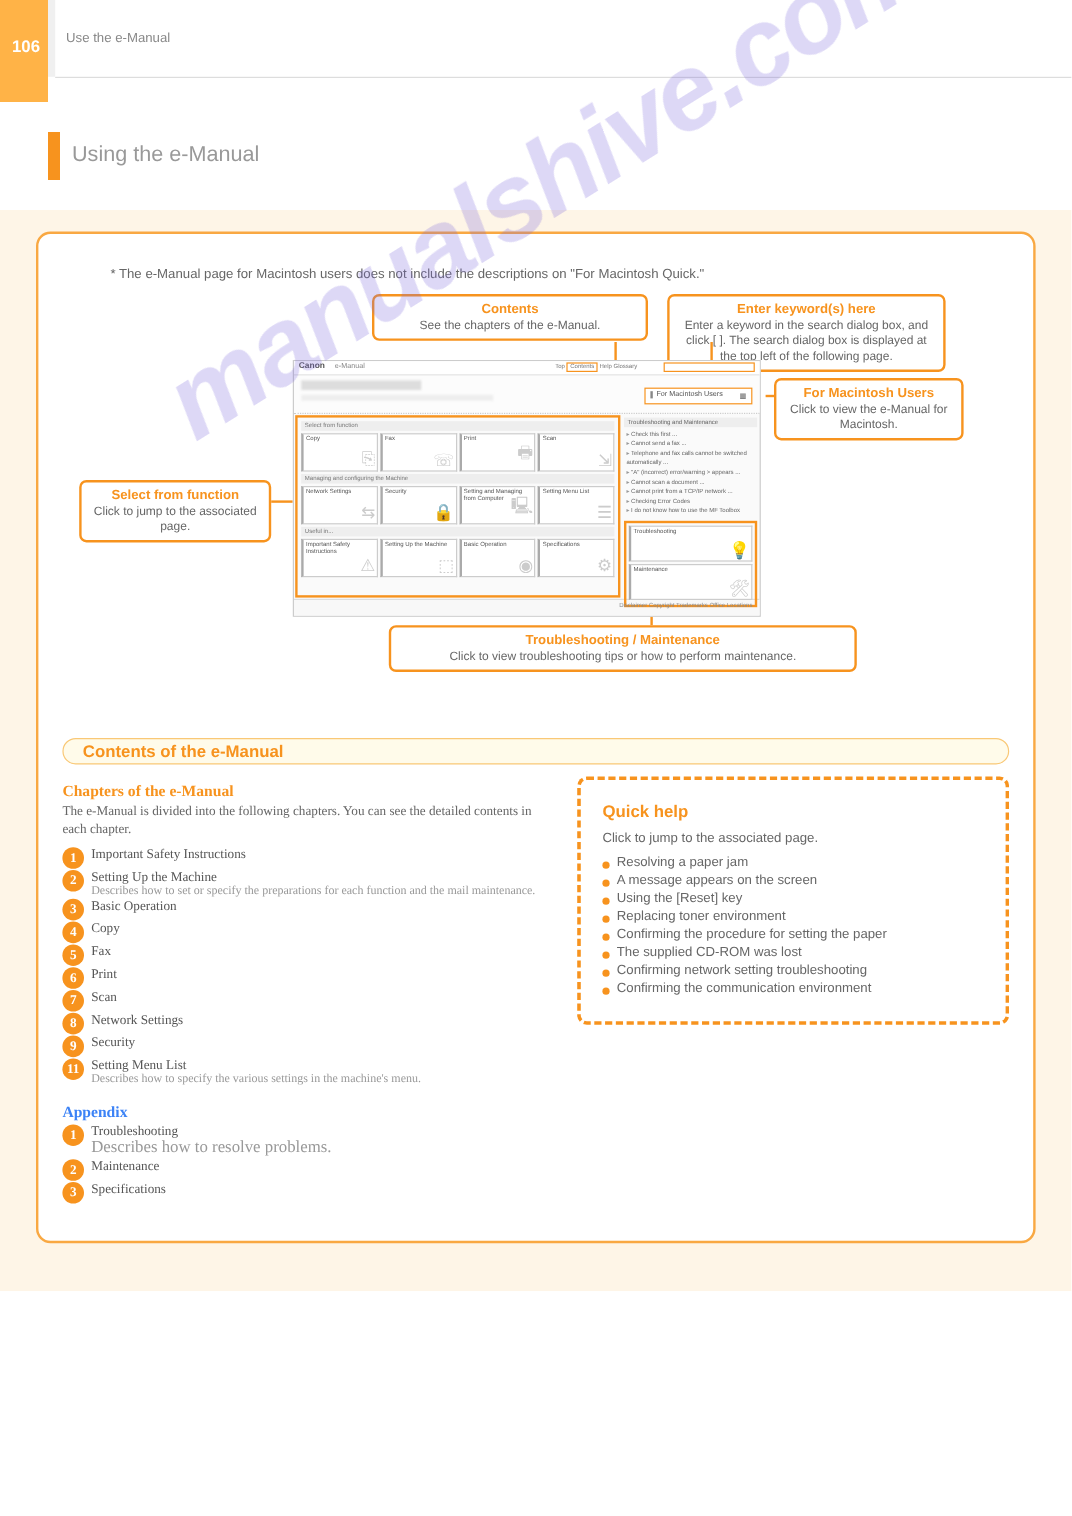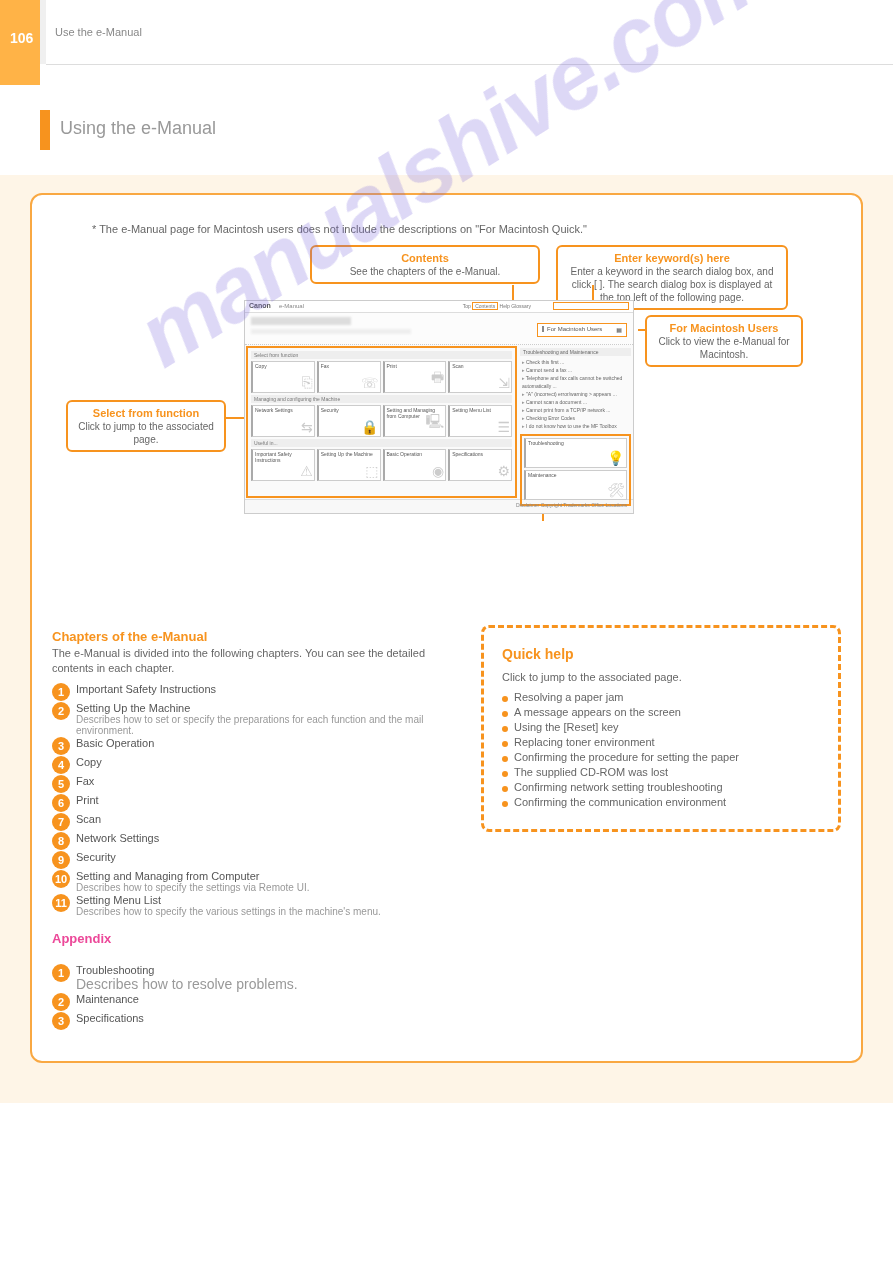--- a/index.html
+++ b/index.html
@@ -39,26 +39,26 @@
   .ss-tile { flex: 1; height: 32px; border: 1px solid #ccc; background: #fff; position: relative; font-size: 5px; color: #555; padding: 1px 2px; border-left: 2px solid #aaa; }
   .ss-tile-icon { position: absolute; bottom: 1px; right: 1px; font-size: 14px; color: #ccc; }
   .ss-rightlabel { font-size: 5px; color: #666; background: #eee; padding: 1px 3px; }
   .ss-rlist { font-size: 5px; color: #666; padding: 2px 2px; line-height: 1.6; }
   .ss-rlist div::before { content: "▸ "; color: #999; }
   .ss-rbox { border: 2px solid #f7931e; margin-top: 2px; padding: 2px; }
   .ss-rtile { height: 30px; border: 1px solid #ccc; background: #fff; font-size: 5px; color: #555; padding: 1px 2px; margin-bottom: 2px; border-left: 2px solid #aaa; position: relative; }
   .ss-footer { height: 14px; border-top: 1px solid #ddd; font-size: 5px; color: #888; text-align: right; padding: 2px 6px; background: #f8f8f8; }
   .connector { position: absolute; background: #f7931e; }
   .twocol { display: flex; gap: 30px; margin-top: 10px; }
-  .col-left { flex: 1; }
+  .col-left { flex: 1; font-family: Liberation Serif, serif; }
   .col-right { width: 360px; }
   .subhead { color: #f7931e; font-weight: bold; font-size: 13px; margin: 4px 0 2px 0; }
   .small { font-size: 11px; color: #666; margin: 0 0 6px 0; line-height: 1.4; }
   .chapters li { list-style: none; display: flex; gap: 6px; align-items: flex-start; margin: 1px 0; font-size: 11px; color: #555; }
-  .bigsubhead { color: #ec4899; font-weight: bold; font-size: 13px; margin: 14px 0 18px 0; }
+  .bigsubhead { color: #3b82f6; font-weight: bold; font-size: 13px; margin: 14px 0 2px 0; }
   .num { display: inline-flex; width: 18px; height: 18px; background: #f7931e; color: #fff; border-radius: 50%; align-items: center; justify-content: center; font-size: 11px; font-weight: bold; flex-shrink: 0; }
   .dashed-box { border: 3px dashed #f7931e; border-radius: 8px; padding: 18px 18px; }
   .dashed-title { color: #f7931e; font-weight: bold; font-size: 14px; margin-bottom: 8px; }
   .dots { list-style: none; }
   .dots li { font-size: 11px; color: #666; margin: 3px 0; display: flex; align-items: flex-start; gap: 6px; }
   .dot-orange { width: 6px; height: 6px; background: #f7931e; border-radius: 50%; margin-top: 5px; flex-shrink: 0; }
   .watermark { position: fixed; left: 120px; top: 300px; font-size: 90px; font-weight: bold; font-style: italic; color: rgba(120,100,220,0.25); transform: rotate(-32deg); transform-origin: left top; pointer-events: none; letter-spacing: -2px; z-index: 999; }
 </style>
 </head>
 <body>
@@ -90,20 +90,24 @@
         <span class="callout-title">Enter keyword(s) here</span>
         <span>Enter a keyword in the search dialog box, and click [    ]. The search dialog box is displayed at the top left of the following page.</span>
       </div>
       <div class="callout" style="left:593px; top:70px; width:158px;">
         <span class="callout-title">For Macintosh Users</span>
         <span>Click to view the e-Manual for Macintosh.</span>
       </div>
       <div class="callout" style="left:14px; top:155px; width:160px;">
         <span class="callout-title">Select from function</span>
         <span>Click to jump to the associated page.</span>
+      </div>
+      <div class="callout" style="left:272px; top:276px; width:390px;">
+        <span class="callout-title">Troubleshooting / Maintenance</span>
+        <span>Click to view troubleshooting tips or how to perform maintenance.</span>
       </div>
 
       <div class="connector" style="left:460px; top:40px; width:2px; height:15px;"></div>
       <div class="connector" style="left:540px; top:40px; width:2px; height:15px;"></div>
       <div class="connector" style="left:586px; top:84px; width:8px; height:2px;"></div>
       <div class="connector" style="left:174px; top:172px; width:18px; height:2px;"></div>
       <div class="connector" style="left:490px; top:260px; width:2px; height:16px;"></div>
 
       <div class="screenshot">
         <div class="ss-topbar">
@@ -161,33 +165,34 @@
             <div class="ss-rbox">
               <div class="ss-rtile"><span>Troubleshooting</span><span class="ss-tile-icon">💡</span></div>
               <div class="ss-rtile"><span>Maintenance</span><span class="ss-tile-icon">🛠</span></div>
             </div>
           </div>
         </div>
         <div class="ss-footer">Disclaimer    Copyright    Trademarks    Office Locations</div>
       </div>
     </div>
 
+    <div class="section-pill">Contents of the e-Manual</div>
 
     <div class="twocol">
       <div class="col-left">
         <div class="subhead">Chapters of the e-Manual</div>
         <div class="small">The e-Manual is divided into the following chapters. You can see the detailed contents in each chapter.</div>
         <ul class="chapters">
           <li>
               <span class="num">1</span>
               <span>Important Safety Instructions</span>
             </li>
           <li>
               <span class="num">2</span>
-              <div><span>Setting Up the Machine</span><div style="font-size:10px;color:#999;">Describes how to set or specify the preparations for each function and the mail environment.</div></div>
+              <div><span>Setting Up the Machine</span><div style="font-size:10px;color:#999;">Describes how to set or specify the preparations for each function and the mail maintenance.</div></div>
             </li>
           <li>
               <span class="num">3</span>
               <span>Basic Operation</span>
             </li>
           <li>
               <span class="num">4</span>
               <span>Copy</span>
             </li>
           <li>
@@ -202,24 +207,20 @@
               <span class="num">7</span>
               <span>Scan</span>
             </li>
           <li>
               <span class="num">8</span>
               <span>Network Settings</span>
             </li>
           <li>
               <span class="num">9</span>
               <span>Security</span>
-            </li>
-          <li>
-              <span class="num">10</span>
-              <div><span>Setting and Managing from Computer</span><div style="font-size:10px;color:#999;">Describes how to specify the settings via Remote UI.</div></div>
             </li>
           <li>
               <span class="num">11</span>
               <div><span>Setting Menu List</span><div style="font-size:10px;color:#999;">Describes how to specify the various settings in the machine's menu.</div></div>
             </li>
         </ul>
 
         <div class="bigsubhead">Appendix</div>
         <ul class="chapters">
           <li>

